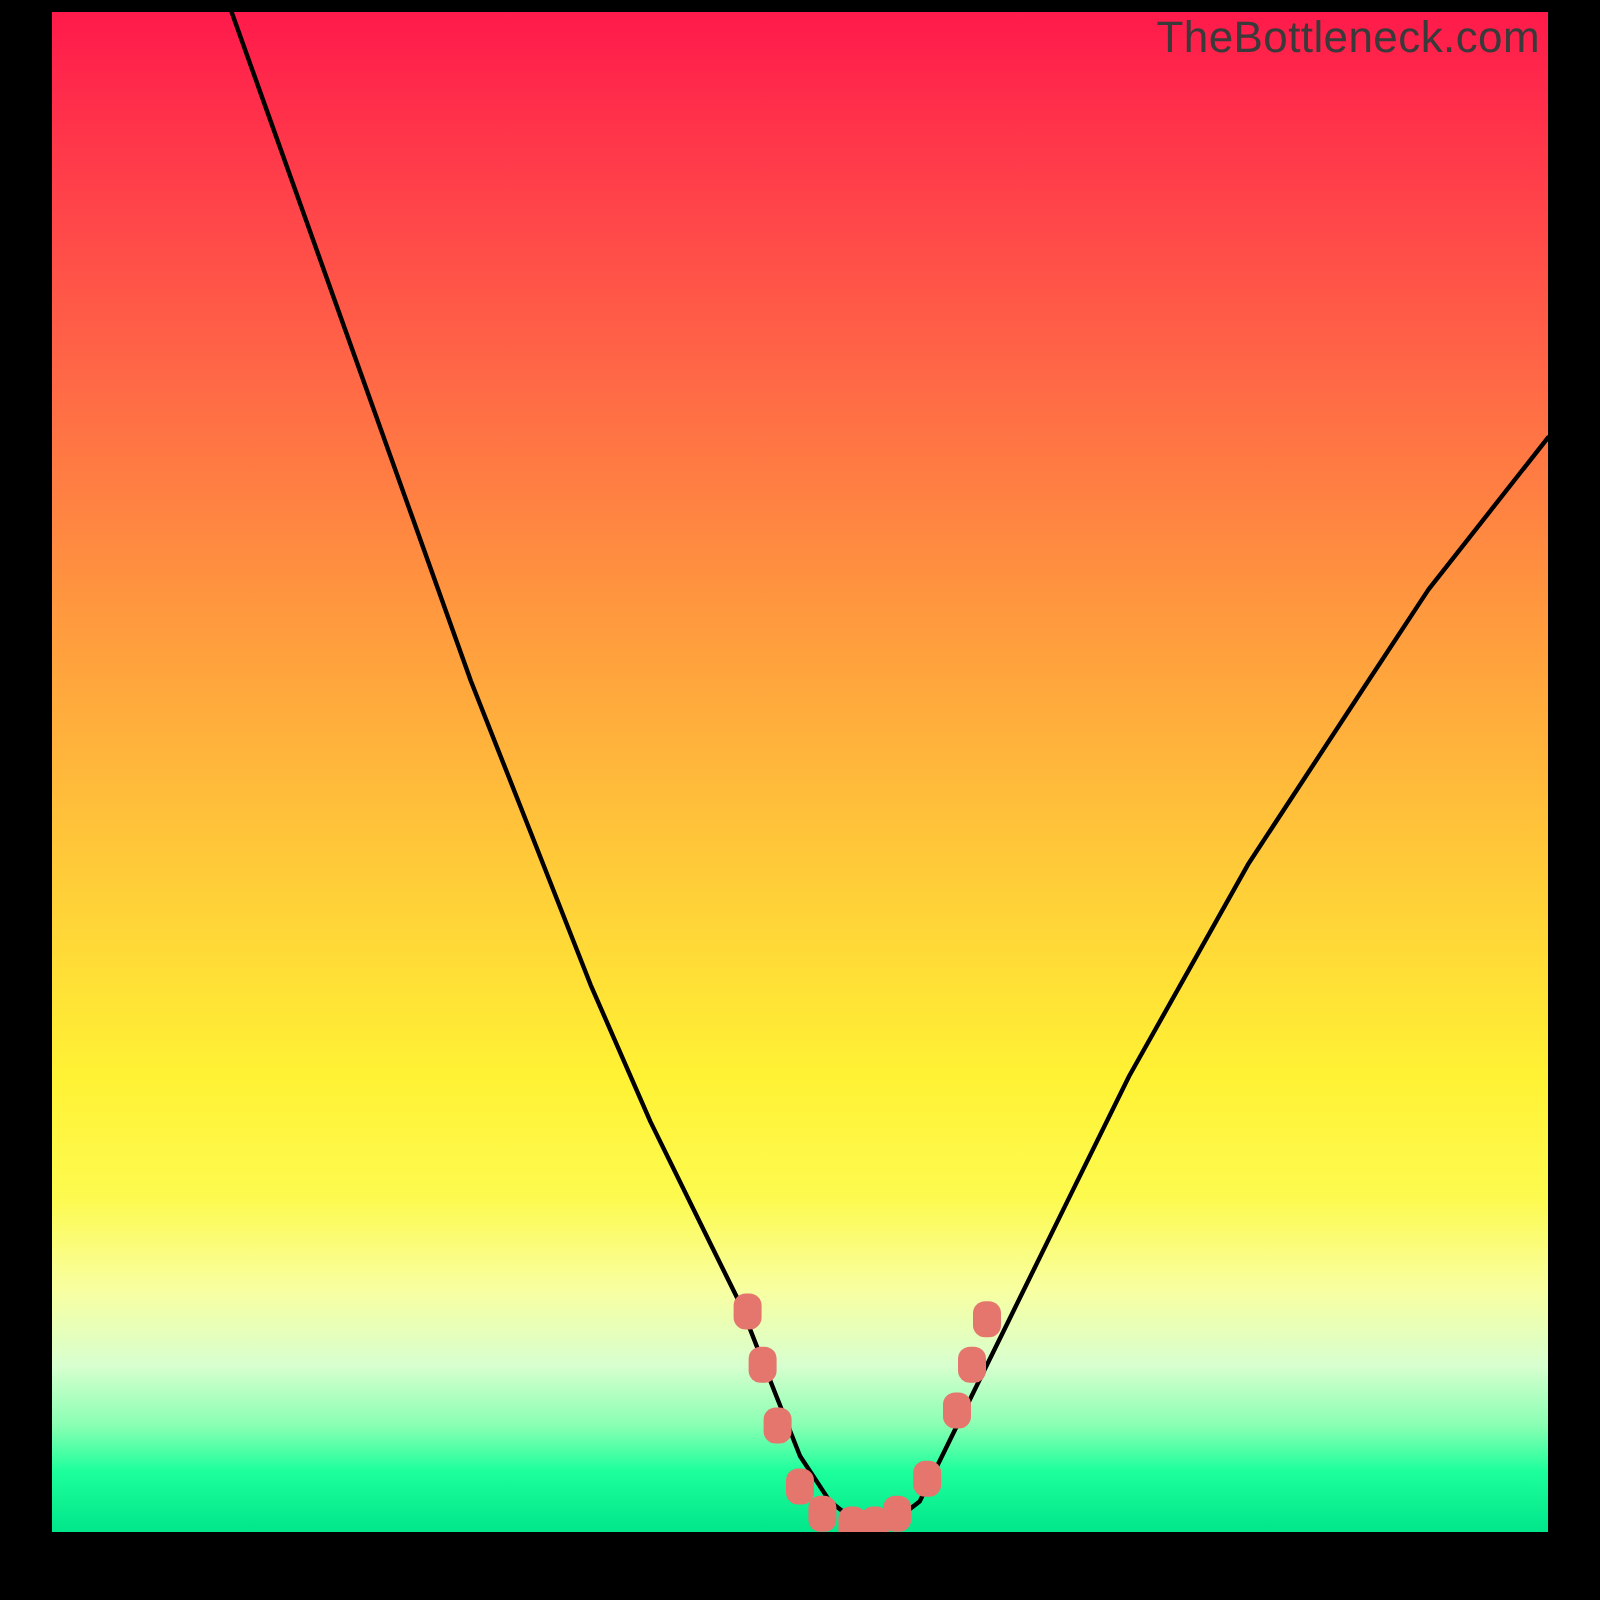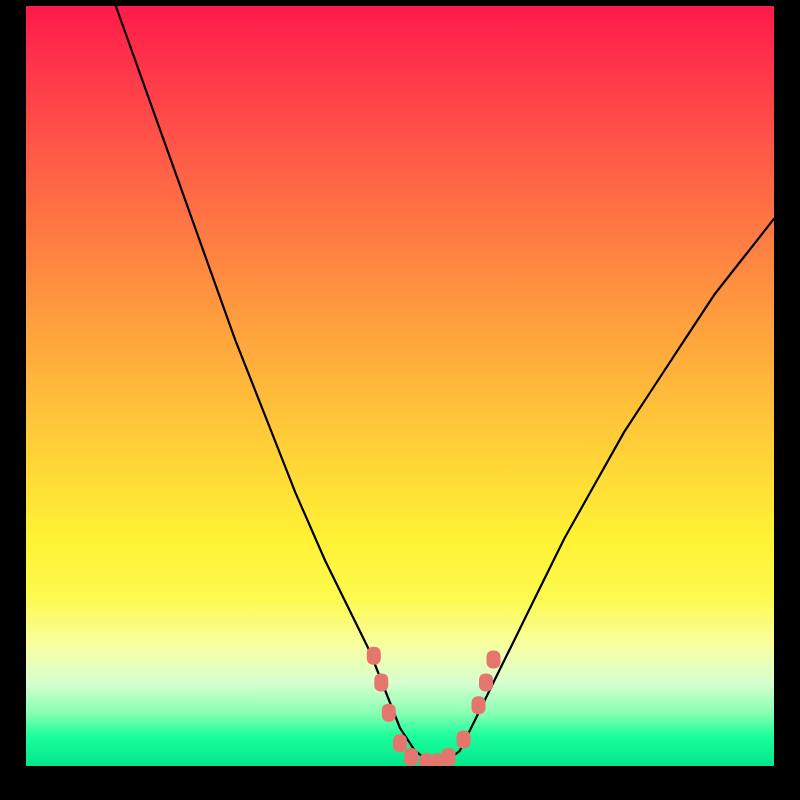--- a/index.html
+++ b/index.html
@@ -75,13 +75,14 @@
           <rect x="393.2" y="747.2" width="14" height="18" rx="6" ry="6" fill="#e4766d"></rect>
           <rect x="404.4" y="747.2" width="14" height="18" rx="6" ry="6" fill="#e4766d"></rect>
           <rect x="415.6" y="741.9" width="14" height="18" rx="6" ry="6" fill="#e4766d"></rect>
           <rect x="430.6" y="724.4" width="14" height="18" rx="6" ry="6" fill="#e4766d"></rect>
           <rect x="445.5" y="690.2" width="14" height="18" rx="6" ry="6" fill="#e4766d"></rect>
           <rect x="453.0" y="667.4" width="14" height="18" rx="6" ry="6" fill="#e4766d"></rect>
           <rect x="460.5" y="644.6" width="14" height="18" rx="6" ry="6" fill="#e4766d"></rect>
         </g>
     </svg>
   </div>
+  <div class="watermark">TheBottleneck.com</div>
 </div>
 
 </body></html>

